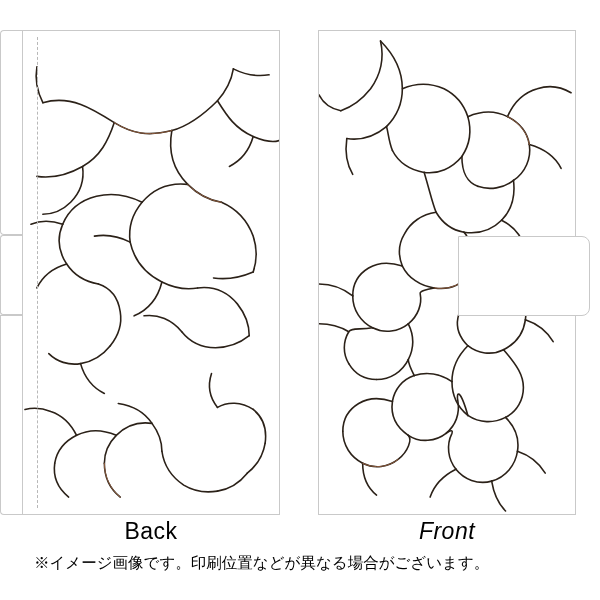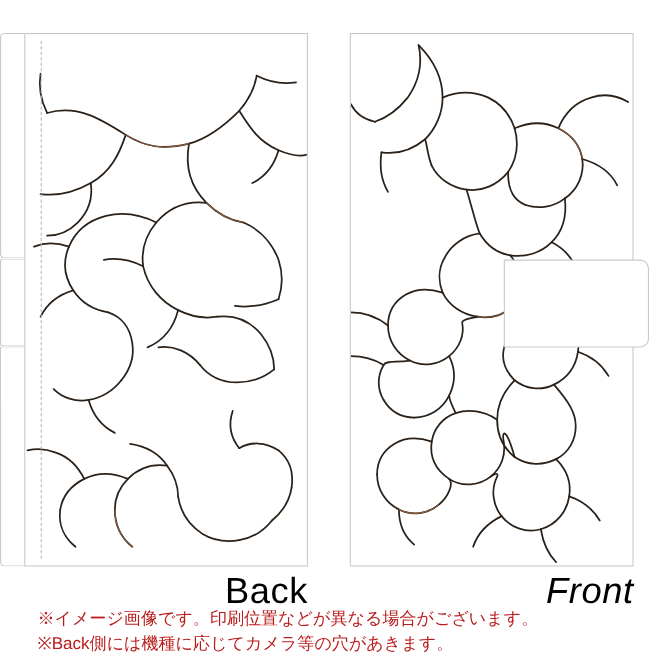--- a/index.html
+++ b/index.html
@@ -83,34 +83,34 @@
     border: 1px solid #c9c9c9;
     border-radius: 0 8px 8px 0;
     box-sizing: border-box;
   }
 
   
   .caption {
     position: absolute;
     top: 518px;
     width: 258px;
-    text-align: right;
-    font-size: 33px;
+    text-align: center;
+    font-size: 23px;
     color: #000000;
     letter-spacing: 0.5px;
   }
   .caption.back  { left: 22px; }
   .caption.front { left: 318px; font-style: italic; }
 
   .notes {
     position: absolute;
     left: 34px;
     top: 551px;
     width: 545px;
-    color: #b91c1c;
+    color: #000000;
   }
   .note-line {
     font-size: 15.5px;
     line-height: 23px;
     white-space: nowrap;
   }
 </style>
 </head>
 <body>
 
@@ -248,16 +248,15 @@
     </svg>
   </div>
 
   <div class="flap"></div>
 
   <div class="caption back">Back</div>
   <div class="caption front">Front</div>
 
   <div class="notes">
     <div class="note-line">※イメージ画像です。印刷位置などが異なる場合がございます。</div>
-    <div class="note-line">※Back側には機種に応じてカメラ等の穴があきます。</div>
   </div>
 
 </div>
 
 </body></html>

